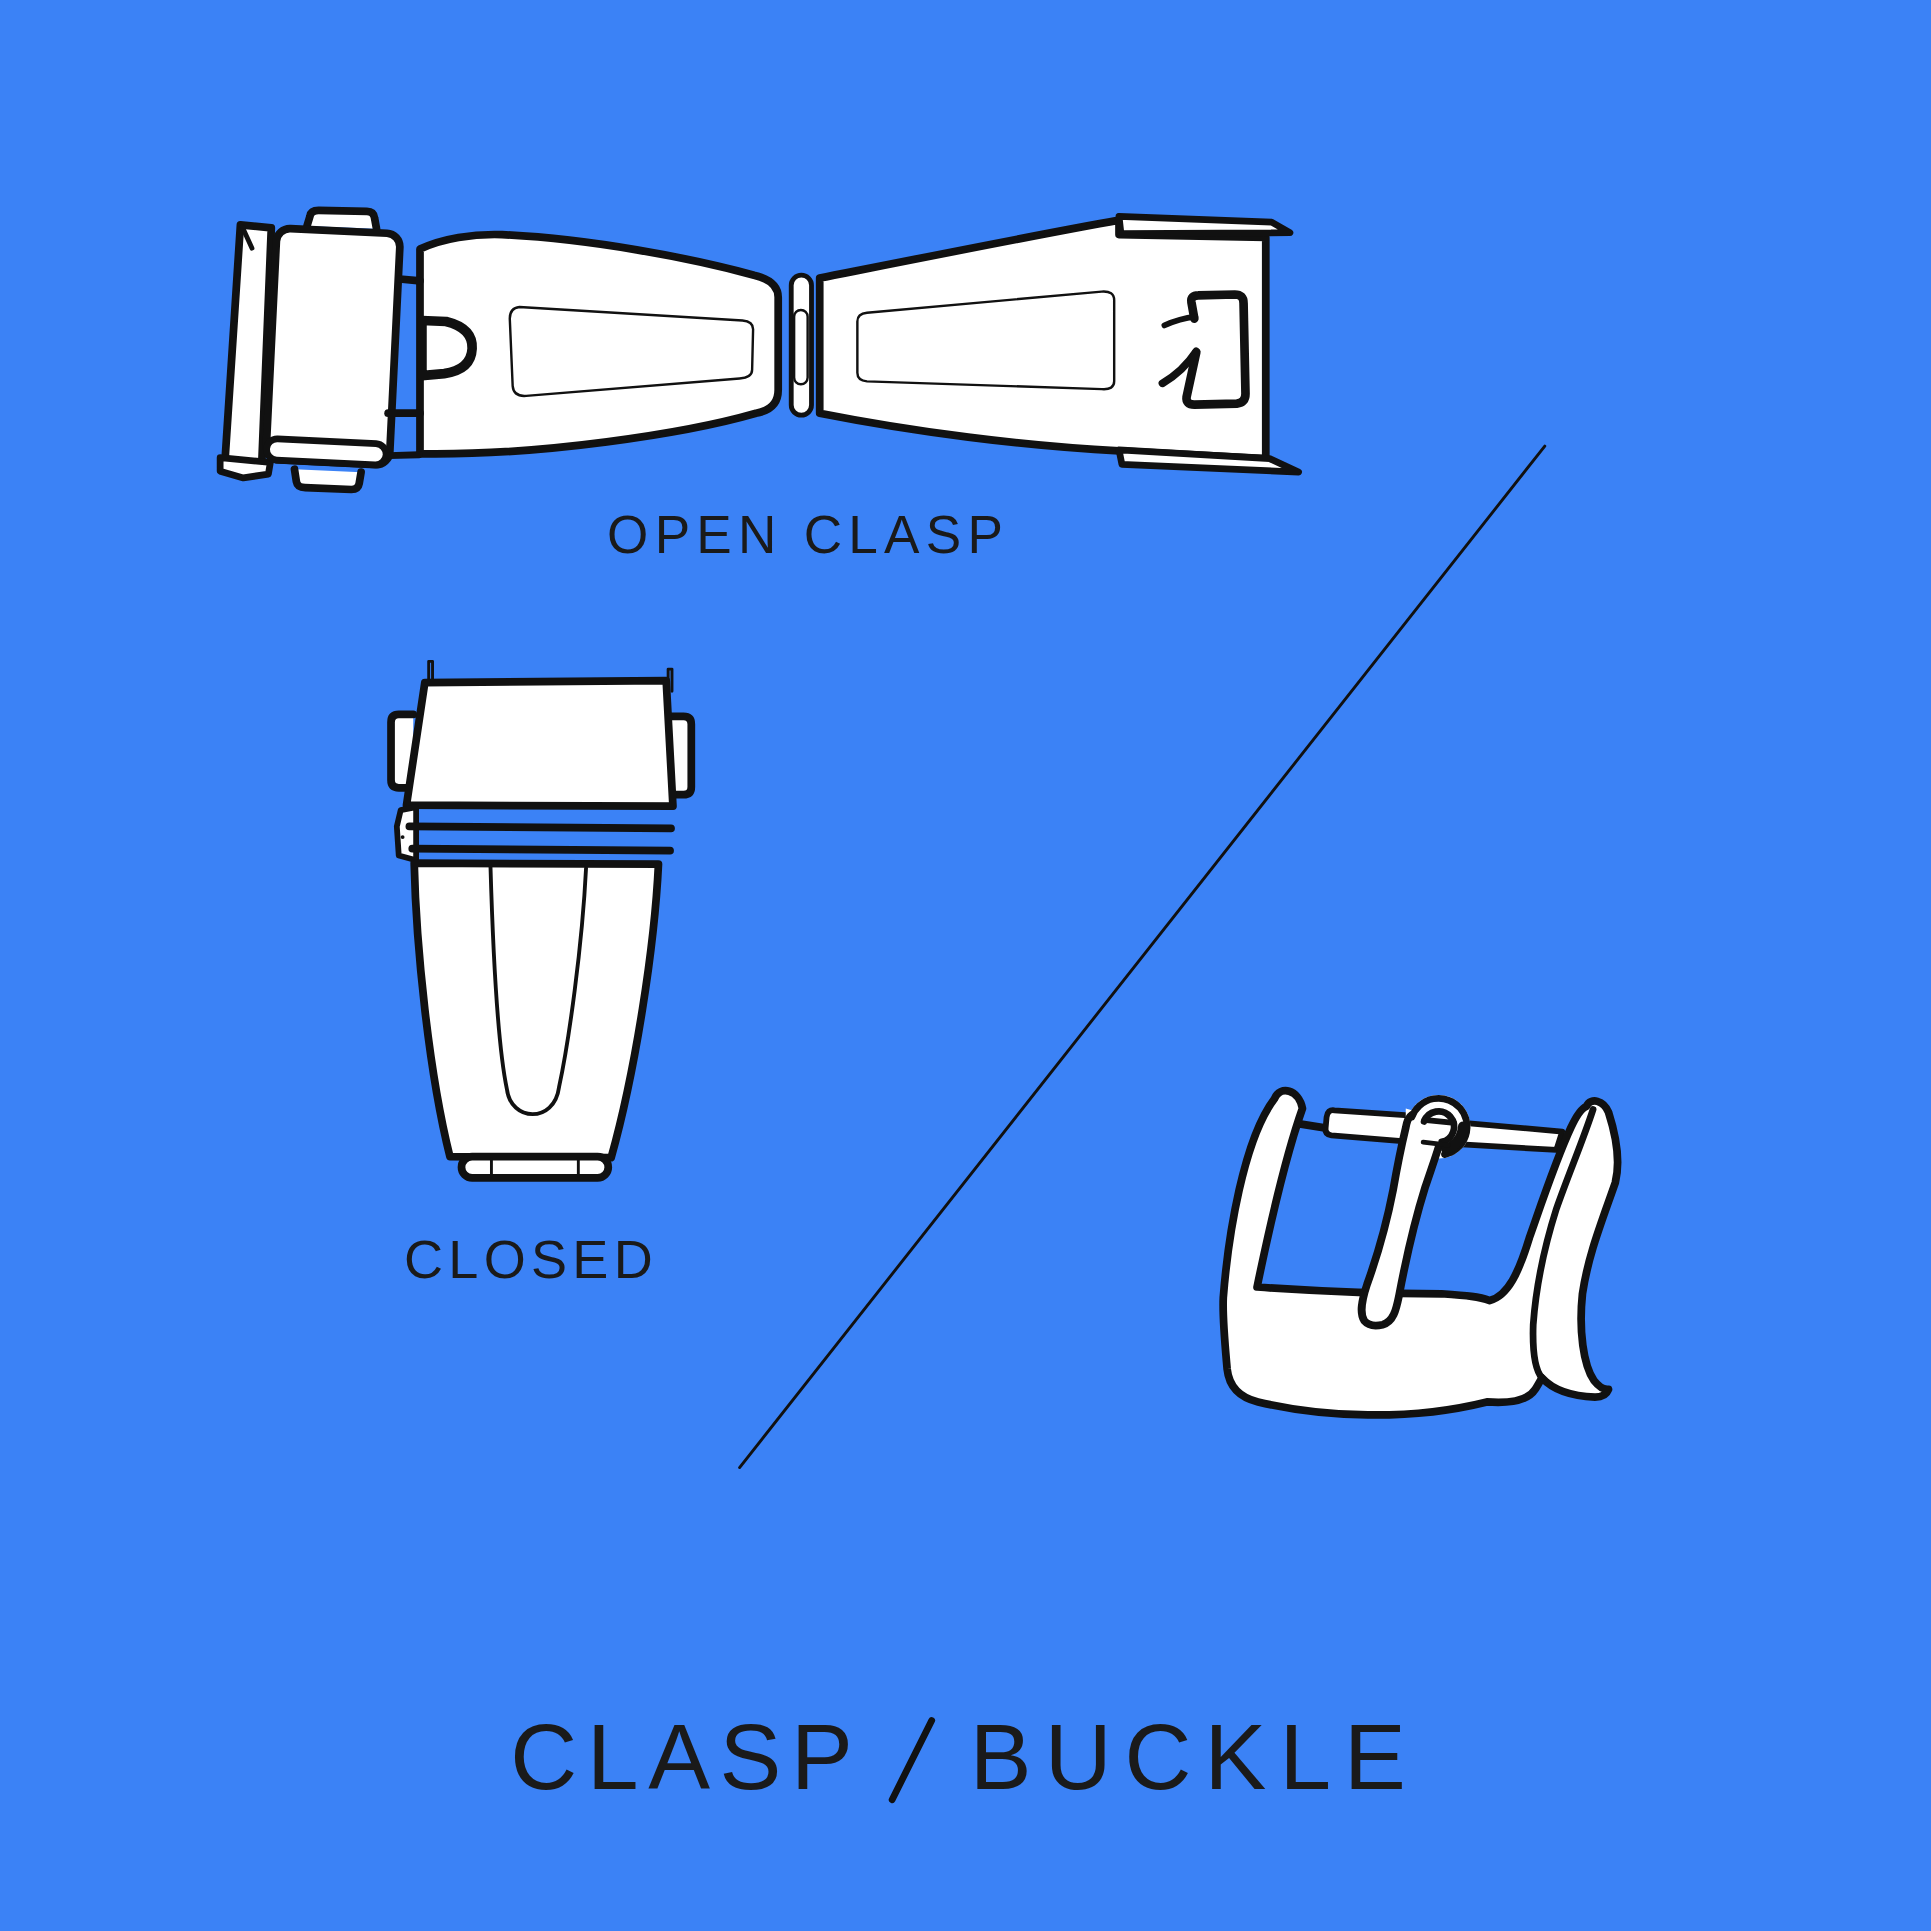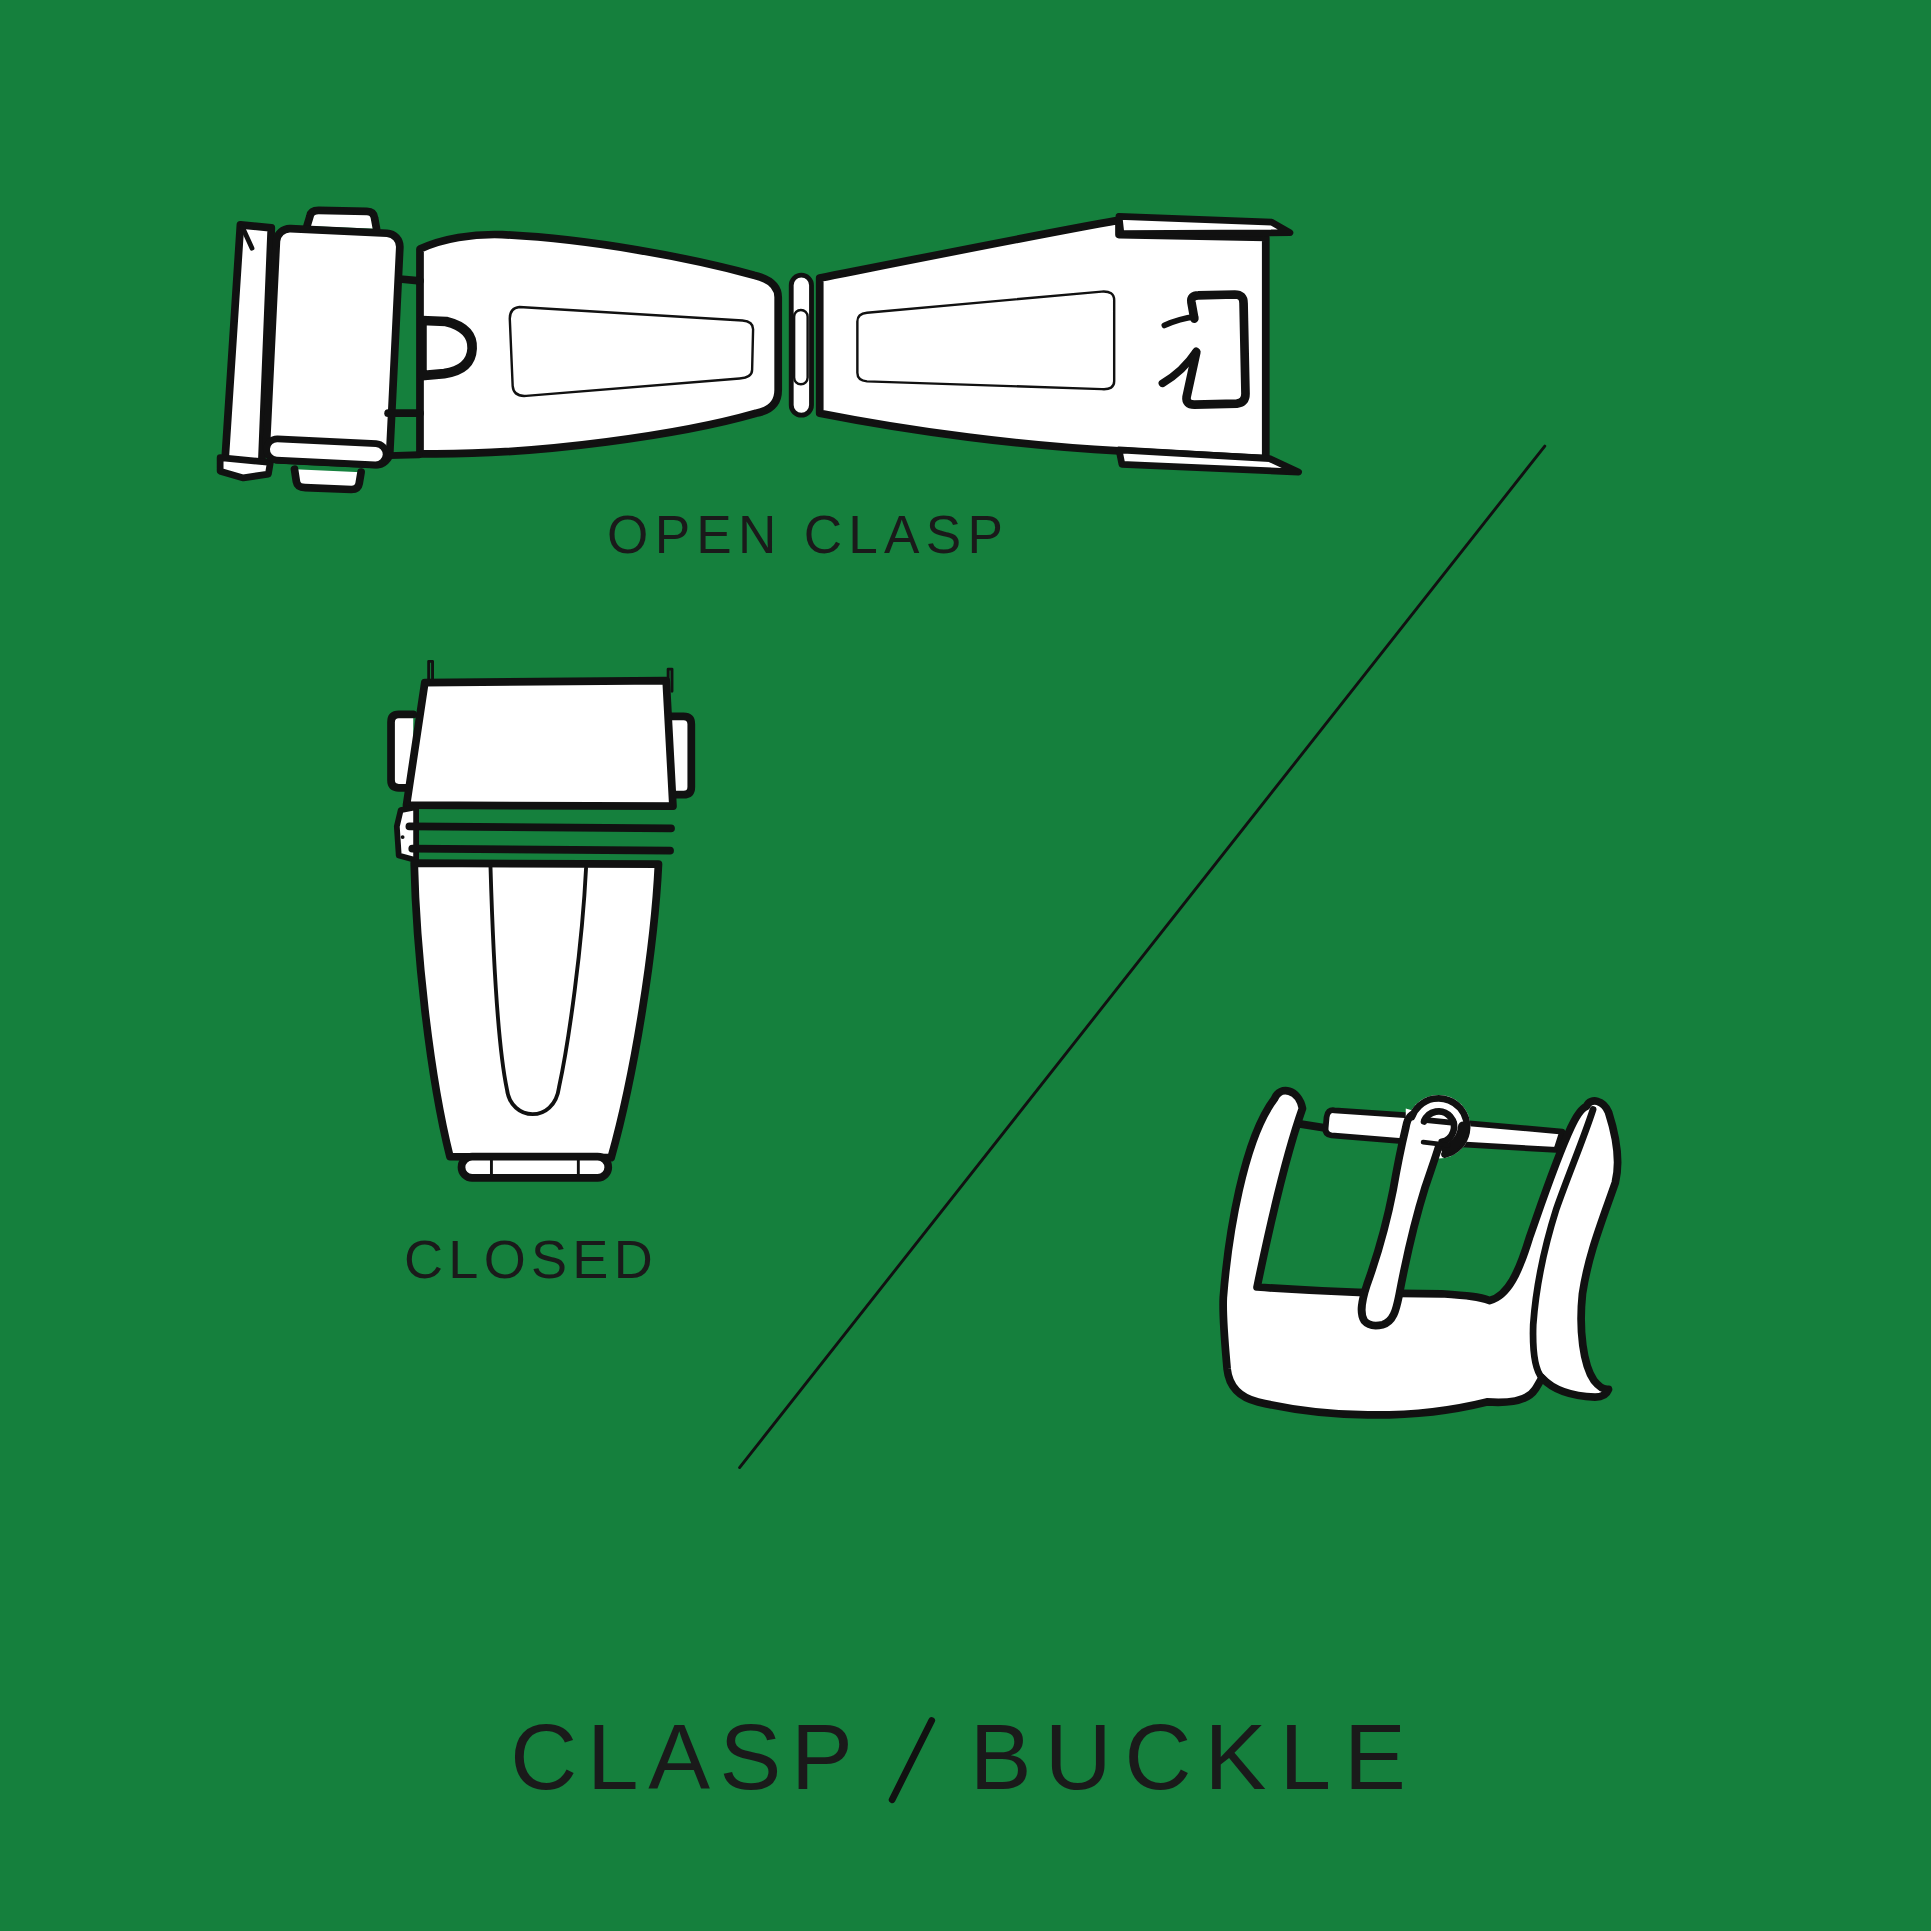--- a/index.html
+++ b/index.html
@@ -1,16 +1,16 @@
 <!DOCTYPE html>
 <html><head>
 <meta charset="utf-8">
 <style>
   html,body{margin:0;padding:0;background:#fff;}
-  .page{position:relative;width:1931px;height:1931px;background:#15803d;overflow:hidden;
+  .page{position:relative;width:1931px;height:1931px;background:#3b82f6;overflow:hidden;
         font-family:"Liberation Sans", sans-serif;}
   svg{position:absolute;left:0;top:0;}
 </style>
 </head>
 <body>
 <div class="page">
 <svg width="1931" height="1931" viewBox="0 0 2000 2000" fill="none" stroke="#111" stroke-linecap="round" stroke-linejoin="round">
 
 <g id="openclasp">
 

